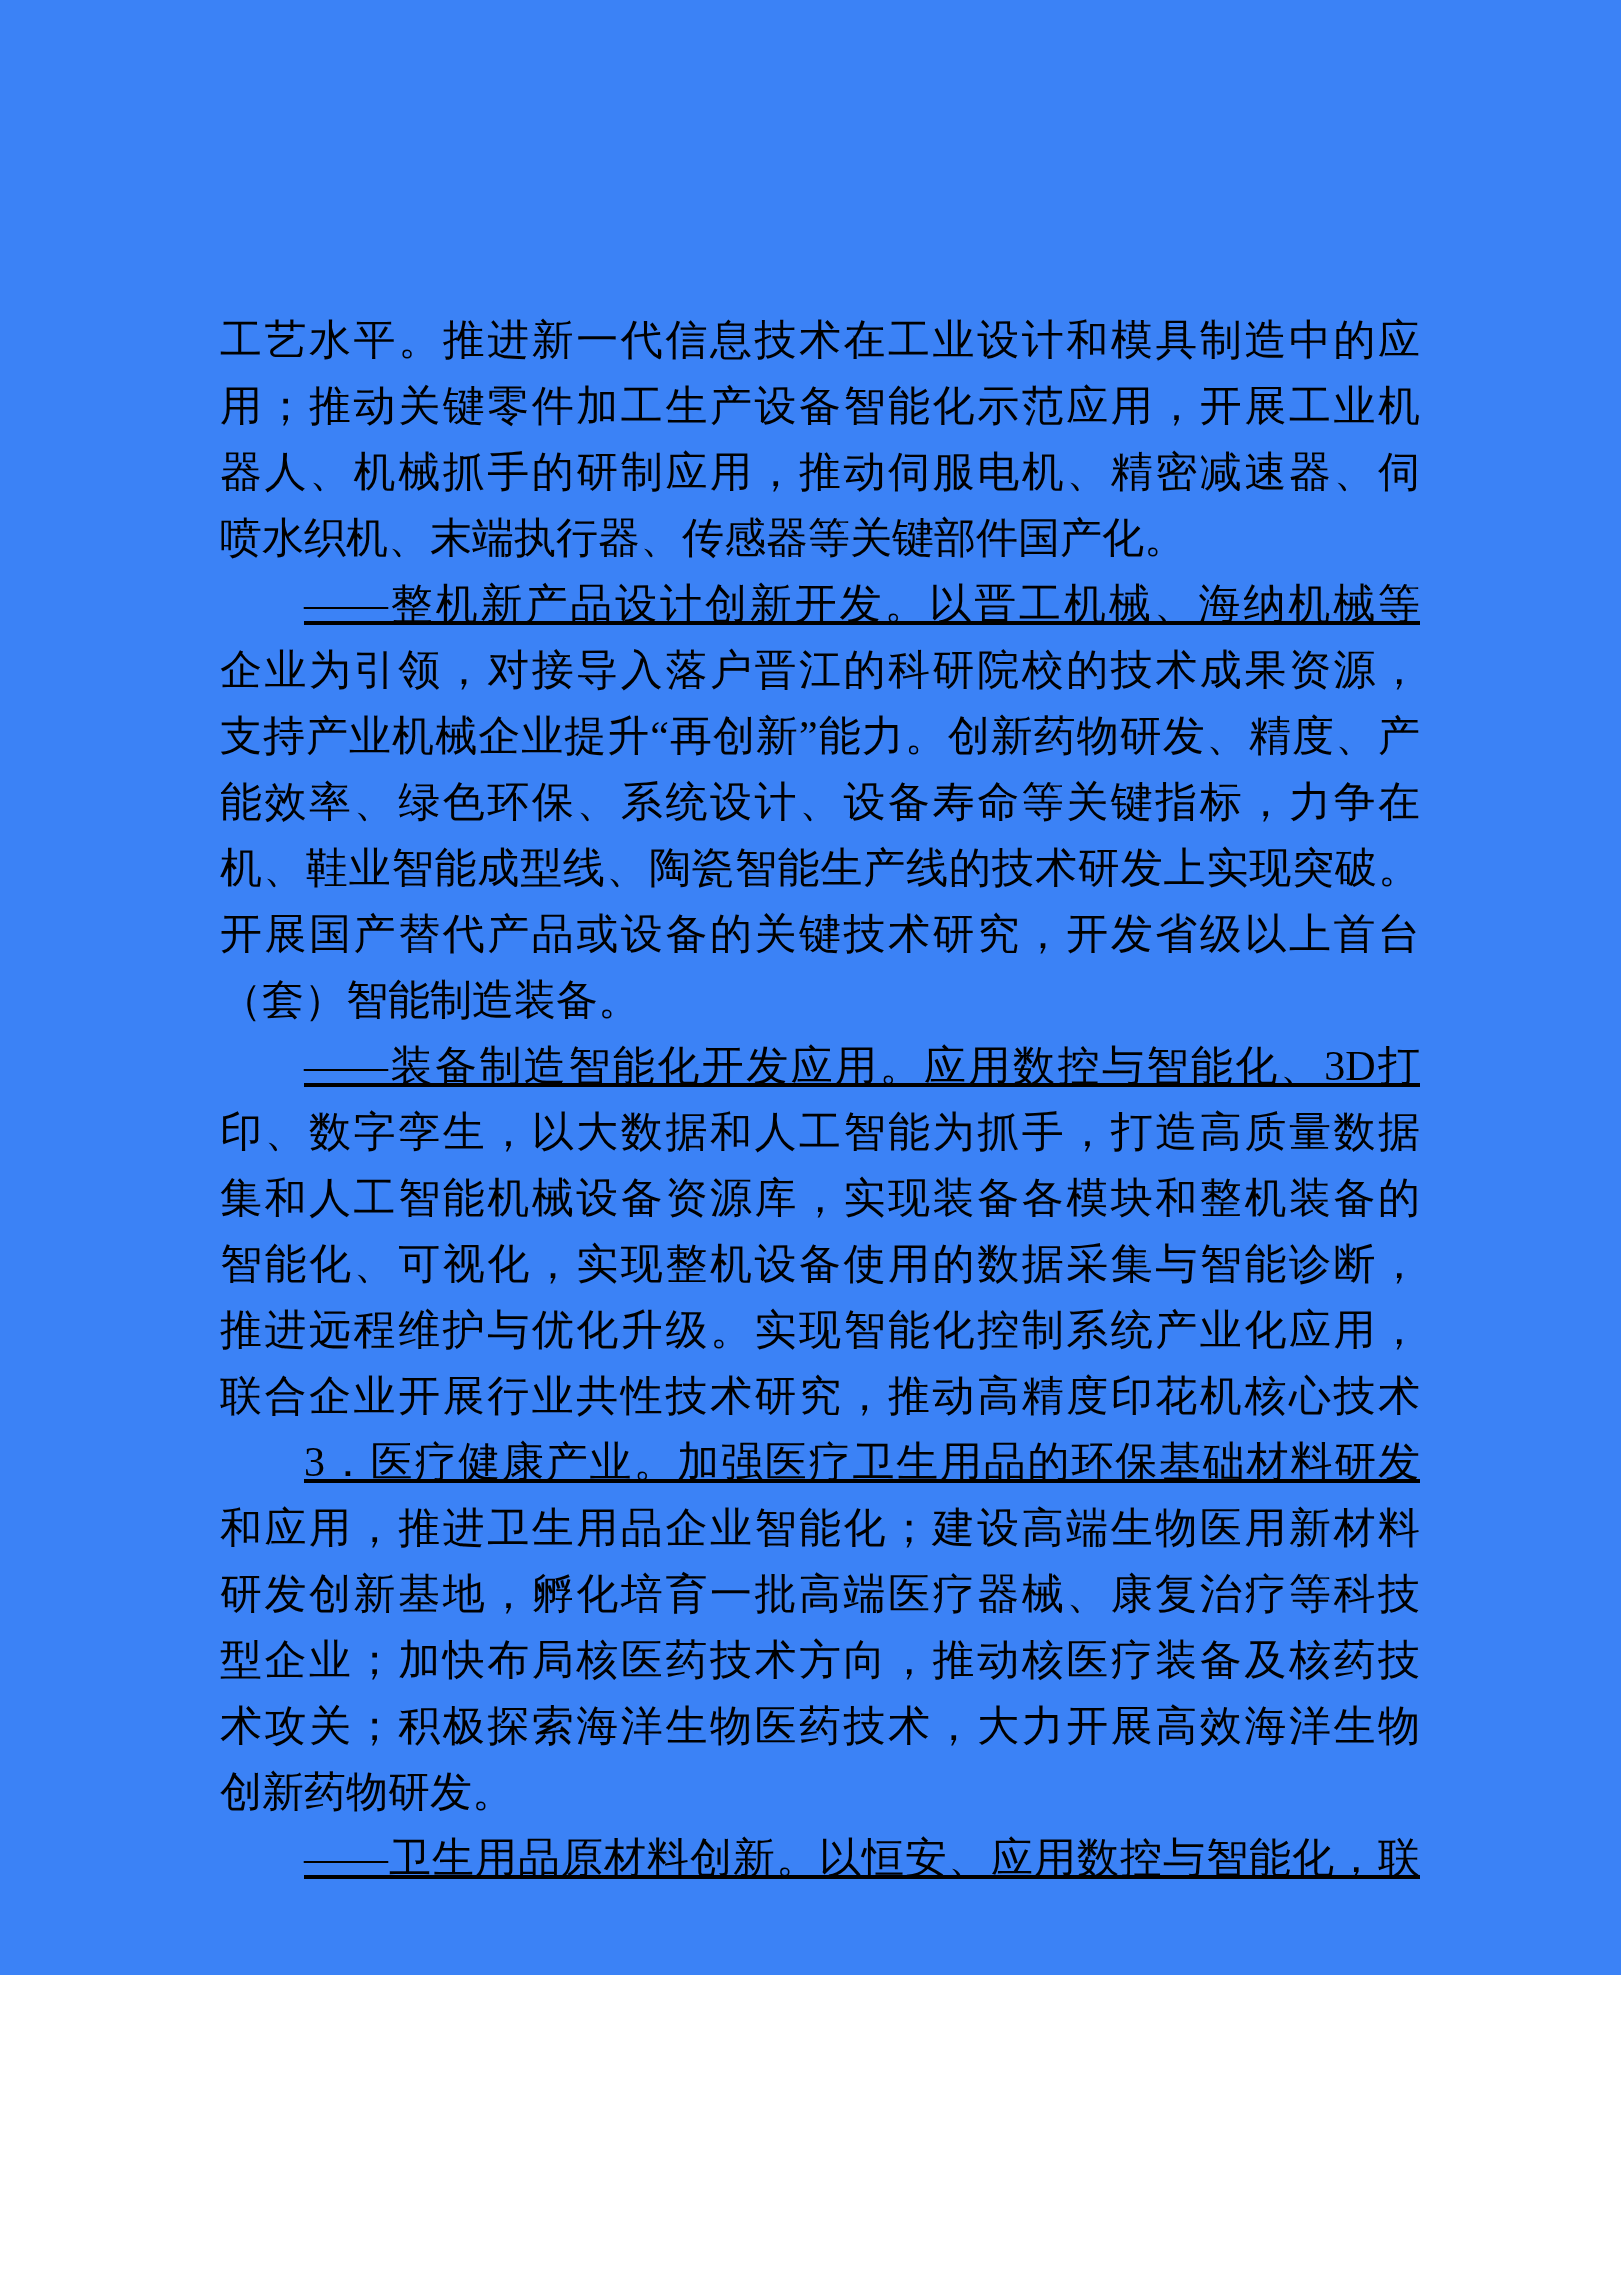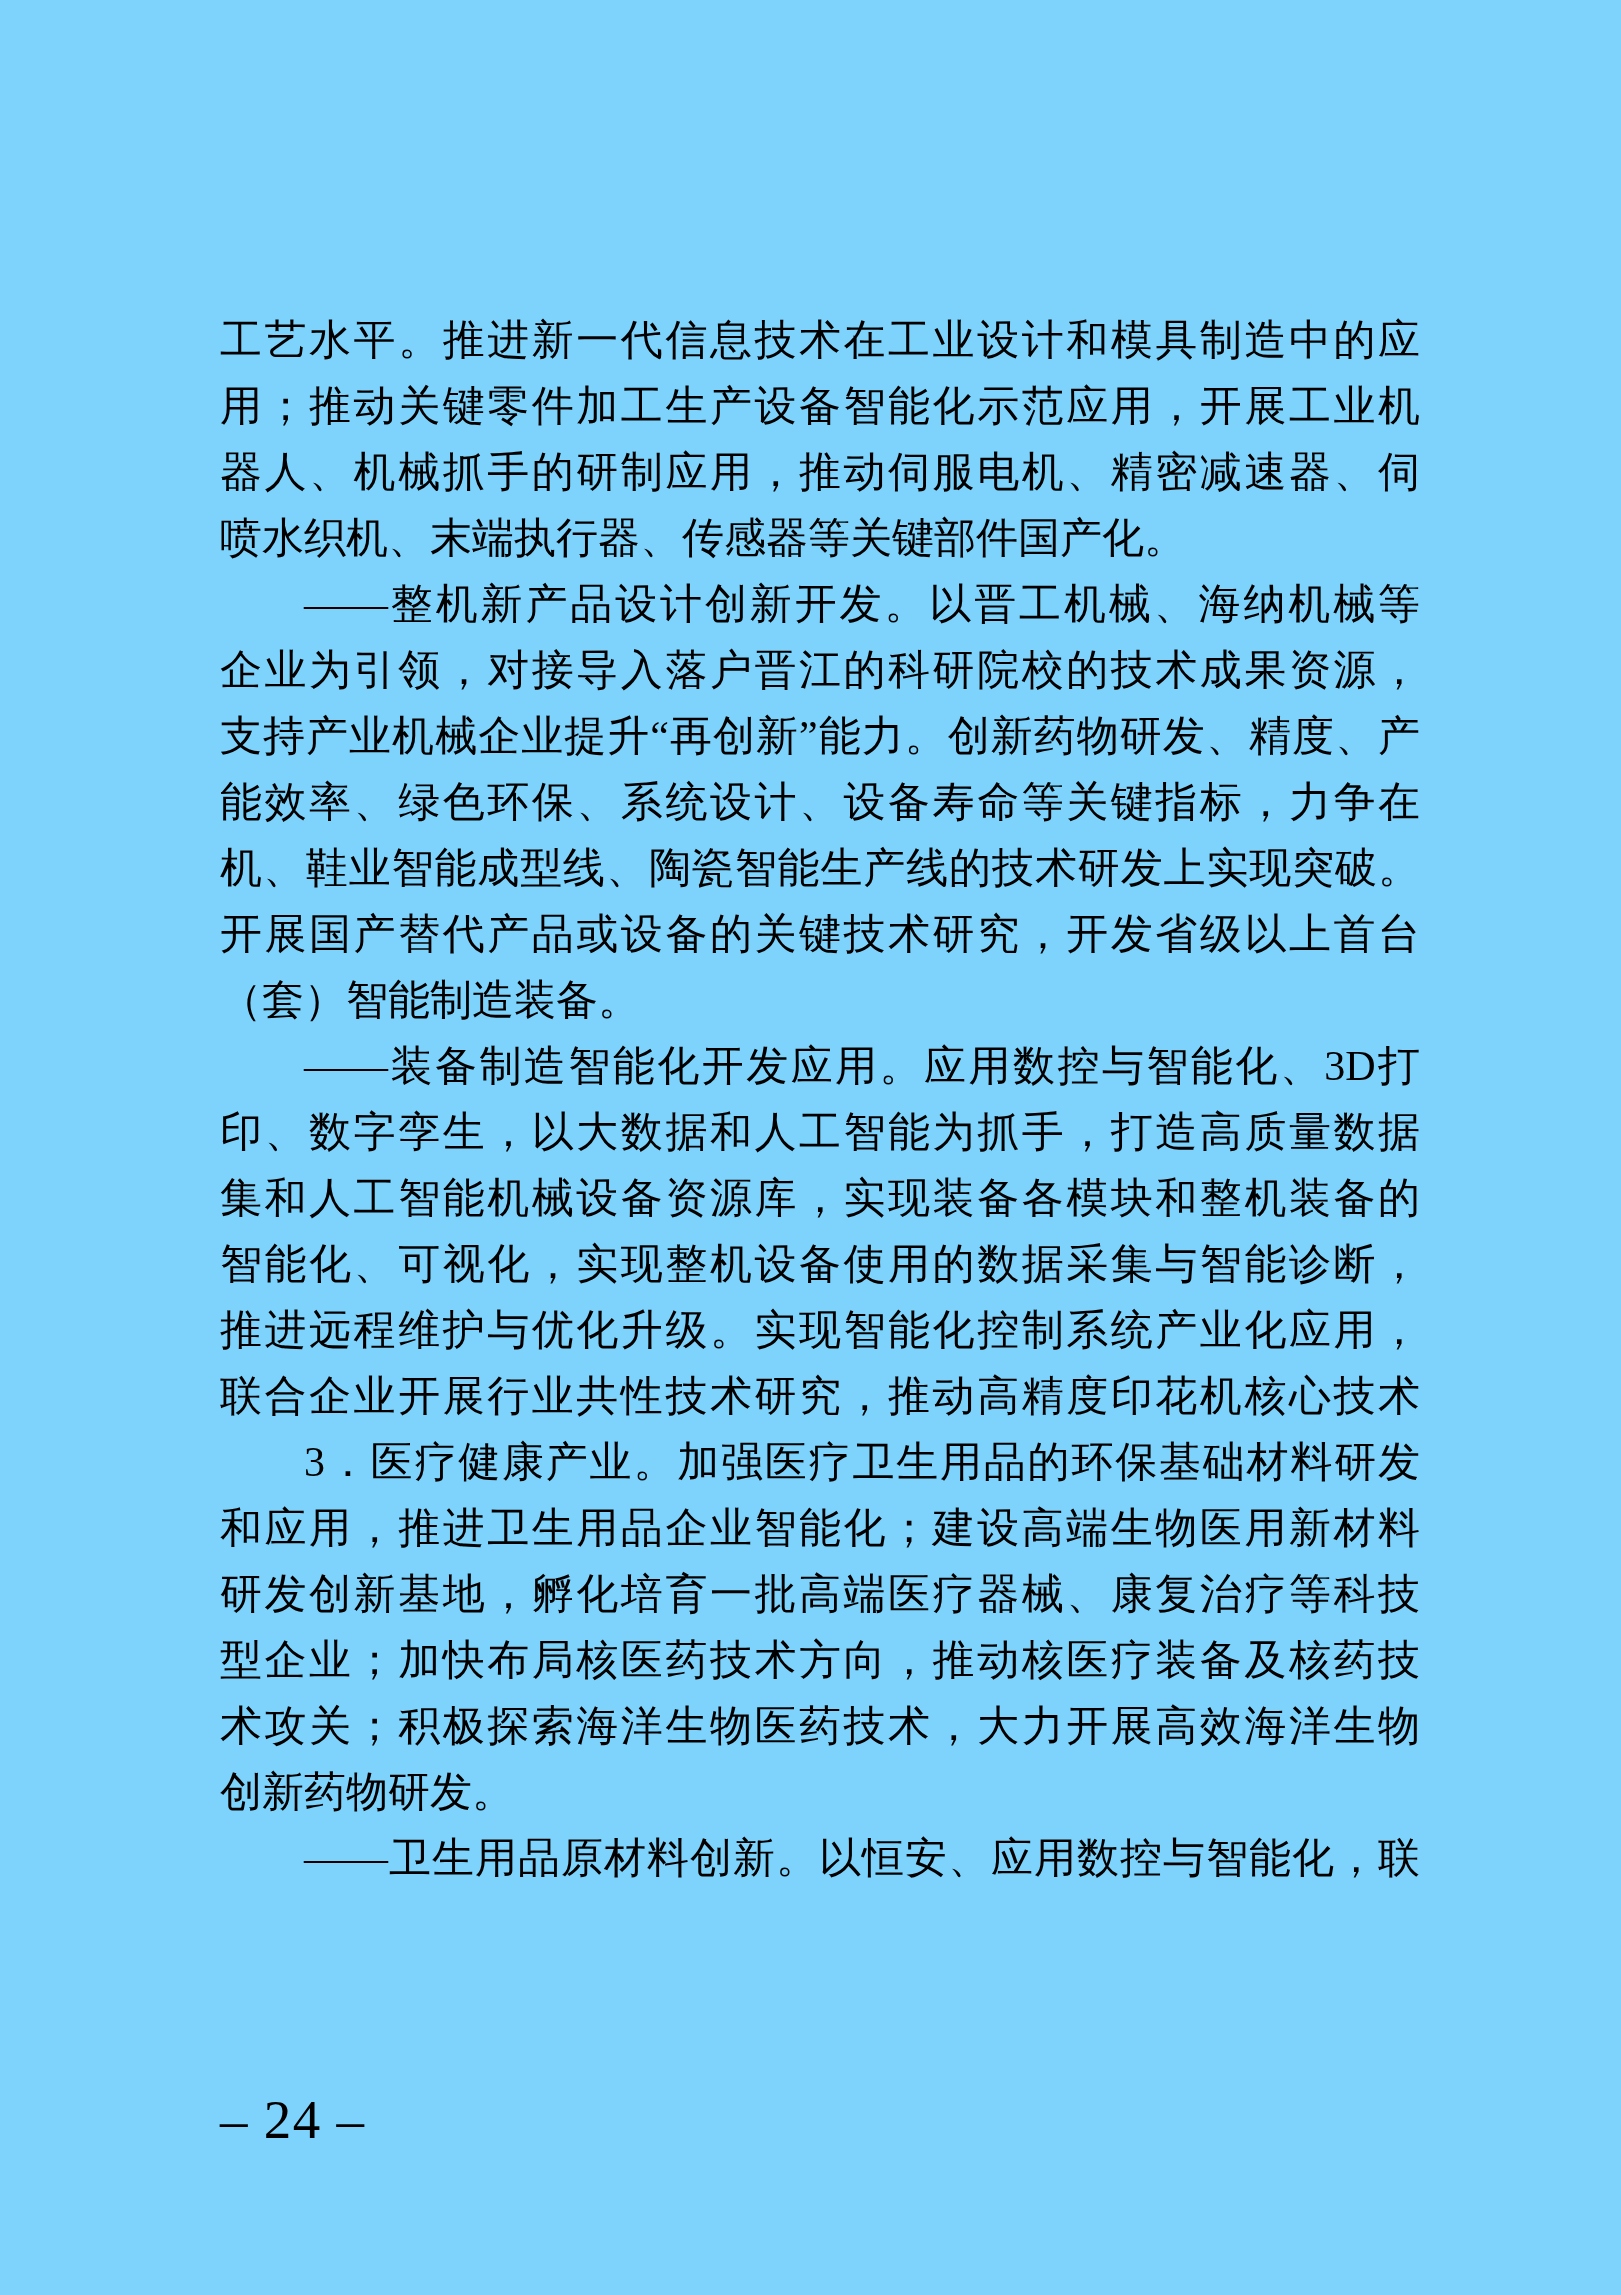--- a/index.html
+++ b/index.html
@@ -5,22 +5,22 @@
   html, body { margin: 0; padding: 0; }
   body {
     width: 1621px;
     height: 2295px;
     background: #ffffff;
     font-family: "Liberation Serif", serif;
   }
   .page {
     position: relative;
     width: 1621px;
-    height: 2295px;
-    background: #7dd3fc;
+    height: 1975px;
+    background: #3b82f6;
     color: #000000;
     overflow: hidden;
   }
   .text-block {
     position: absolute;
     left: 220px;
     top: 307px;
     width: 1200px;
     font-size: 42px;
     line-height: 66px;
@@ -30,20 +30,21 @@
     text-align: justify;
     text-align-last: justify;
     height: 66px;
     overflow: visible;
   }
   .line.last {
     text-align-last: left;
   }
   .line.indent {
     text-indent: 84px;
+    text-decoration: underline;
   }
   .footer {
     position: absolute;
     left: 220px;
     top: 2087px;
     font-size: 55px;
     line-height: 66px;
     color: #000000;
     letter-spacing: 1.3px;
   }

